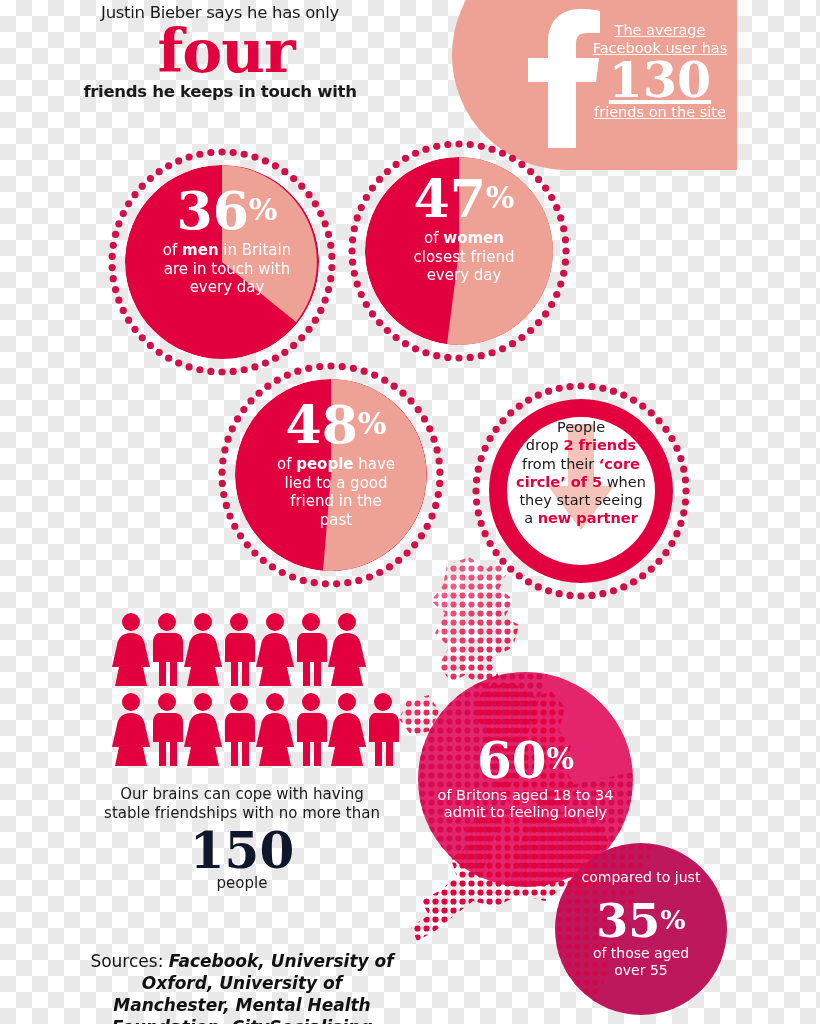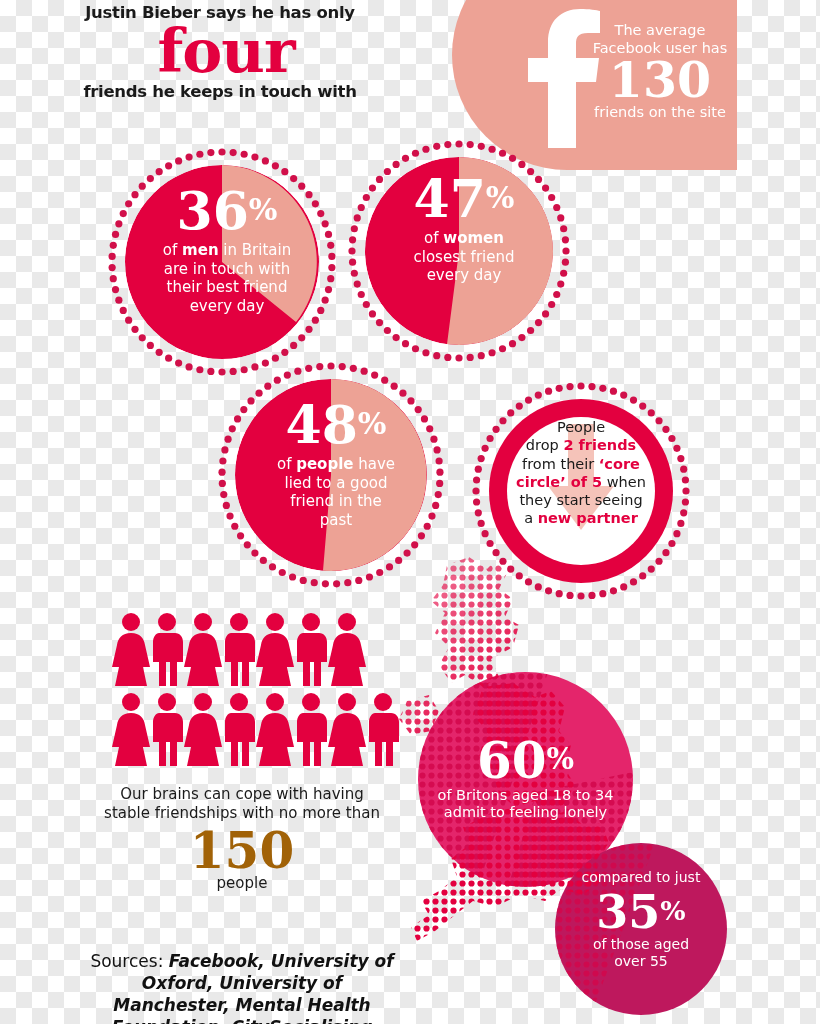--- a/index.html
+++ b/index.html
@@ -20,21 +20,21 @@
     background-color:#ffffff;
   }
   #stage{position:absolute;inset:0;}
 
   .abs{position:absolute;}
 
   
   #hdr{left:0;top:4px;width:440px;text-align:center;}
   #hdr .l1{
     font-family:"DejaVu Sans", sans-serif;
-    font-weight:bold;font-size:16.5px;color:#1a1a1a;
+    font-weight:normal;font-size:16.5px;color:#1a1a1a;
     letter-spacing:-0.3px;line-height:1.1;
   }
   #hdr .big{
     font-family:"DejaVu Serif", serif;
     font-weight:bold;font-size:60px;color:#e3003f;
     line-height:0.95;margin:1px 0 2px 0;letter-spacing:-1px;padding-left:12px;
   }
   #hdr .l3{
     font-family:"DejaVu Sans", sans-serif;
     font-weight:bold;font-size:16.5px;color:#1a1a1a;
@@ -45,21 +45,21 @@
   #fbblob{
     left:452px;top:-60px;width:285px;height:230px;
     background:#eda295;
     border-radius:150px 0 0 150px;
   }
   #fbF{
     left:520px;top:8px;width:90px;height:140px;
   }
   #fbtext{
     left:580px;top:22px;width:160px;text-align:center;color:#ffffff;
-    font-family:"DejaVu Sans", sans-serif;font-size:14.5px;line-height:1.22;
+    font-family:"DejaVu Sans", sans-serif;font-size:14.5px;line-height:1.22;text-decoration:underline;
   }
   #fbtext .n{
     font-family:"DejaVu Serif", serif;font-weight:bold;font-size:49px;
     line-height:0.92;display:block;margin:1px 0 1px 0;
   }
   .pieface{position:absolute;border-radius:50%;overflow:hidden;}
   .pietxt{
     position:absolute;left:10px;right:0;text-align:center;color:#ffffff;
     font-family:"DejaVu Sans", sans-serif;line-height:1.2;
   }
@@ -86,21 +86,21 @@
   .prow.r2{margin-top:6px;}
 
   
   #brains{left:92px;top:785px;width:300px;text-align:center;}
   #brains .t{
     font-family:"DejaVu Sans", sans-serif;font-size:15px;color:#1a1a1a;
     line-height:1.24;
   }
   #brains .n{
     font-family:"DejaVu Serif", serif;font-weight:bold;font-size:50px;
-    color:#a16207;line-height:1.0;margin-top:4px;
+    color:#0f172a;line-height:1.0;margin-top:4px;
   }
   #brains .p{
     font-family:"DejaVu Sans", sans-serif;font-size:15px;color:#1a1a1a;
     margin-top:-2px;
   }
 
   
   #sources{
     left:84px;top:950px;width:316px;text-align:center;
     font-family:"DejaVu Sans", sans-serif;font-size:17px;color:#111;
@@ -112,21 +112,21 @@
   #c60{left:418px;top:672px;width:215px;height:215px;border-radius:50%;
        background:#e4256b;overflow:hidden;}
   #c60txt{position:absolute;left:10px;top:56px;width:195px;text-align:center;color:#fff;
           font-family:"DejaVu Sans", sans-serif;font-size:14.5px;line-height:1.24;z-index:3;}
   #c60txt .pct{font-size:50px;display:block;margin-bottom:2px;margin-top:9px;}
 
   #c35{left:555px;top:843px;width:172px;height:172px;border-radius:50%;
        background:#be185d;overflow:hidden;}
   #c35txt{position:absolute;left:6px;top:26px;width:160px;text-align:center;color:#fff;
           font-family:"DejaVu Sans", sans-serif;font-size:14px;line-height:1.24;z-index:3;}
-  #c35txt .pct{font-size:46px;display:block;margin:5px 0 1px 0;}
+  #c35txt .pct{font-size:46px;display:block;margin:14px 0 1px 0;}
 
   svg{display:block;overflow:visible;}
 </style>
 </head>
 <body>
 
 <div id="checker"></div>
 
 <div id="stage">
 
@@ -218,21 +218,20 @@
       <svg width="194" height="194" viewBox="0 0 194 194">
         <circle cx="97" cy="97" r="97" fill="#e3003f"></circle>
         <path d="M97 97 L97 0 A97 97 0 0 1 171 157 Z" fill="#eda295"></path>
       </svg>
     </div>
     <div class="pietxt" style="top:38px;">
       <div class="pct" style="font-size:52px;"><span>36</span><span class="sm">%</span></div>
       <div class="desc" style="margin-top:6px;">
         <div><span>of </span><b>men</b><span> in Britain</span></div>
         <div>are in touch with</div>
-        <div>their best friend</div>
         <div>every day</div>
       </div>
     </div>
   </div>
 
   <div class="abs" style="left:348px;top:140px;width:222px;height:222px;">
     <svg width="222" height="222" viewBox="0 0 222 222">
       <g id="ring2" fill="#d1104a">
           <circle cx="111.00" cy="4.00" r="3.6"></circle>
           <circle cx="122.18" cy="4.59" r="3.6"></circle>

